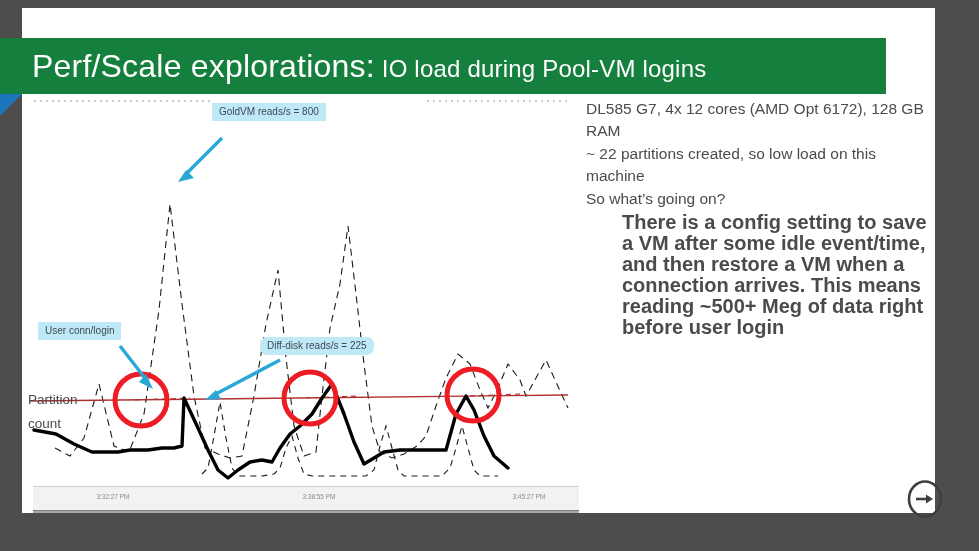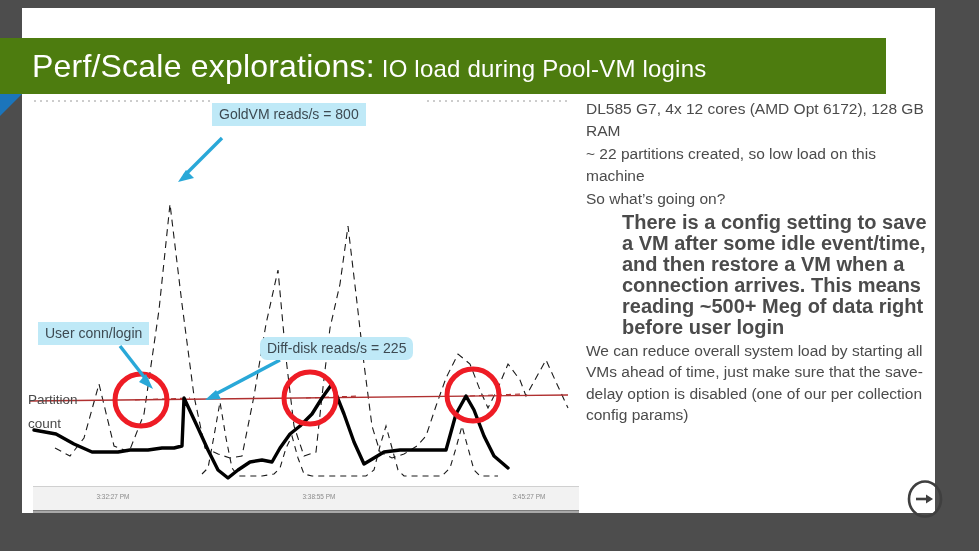--- a/index.html
+++ b/index.html
@@ -29,21 +29,21 @@
     background: #ffffff;
   }
 
   
   .title-bar {
     position: absolute;
     left: 0px;
     top: 38px;
     width: 886px;
     height: 56px;
-    background: #4d7c0f;
+    background: #15803d;
     display: flex;
     align-items: center;
     overflow: hidden;
   }
   .title-text {
     margin-left: 32px;
     color: #ffffff;
     font-size: 32px;
     font-weight: 300;
     letter-spacing: 0.2px;
@@ -110,21 +110,21 @@
     height: 6px;
     background: #a8a8a8;
     border-top: 1px solid #7d7d7d;
   }
 
   
   .callout {
     position: absolute;
     background: #bfe9f7;
     color: #3d4a52;
-    font-size: 14px;
+    font-size: 10px;
     padding: 3px 7px 4px 7px;
     white-space: nowrap;
     font-family: "Liberation Sans", sans-serif;
   }
   #callout-gold  { left: 212px; top: 103px; }
   #callout-user  { left: 38px;  top: 322px; }
   #callout-diff  { left: 260px; top: 337px; border-radius: 7px; }
 
   .axis-label-left {
     position: absolute;
@@ -250,21 +250,20 @@
   <div class="axis-label-left">
     <div>Partition</div>
     <div>count</div>
   </div>
 
   <div class="body-col">
     <p class="body-p">DL585 G7, 4x 12 cores (AMD Opt 6172), 128 GB RAM</p>
     <p class="body-p">~ 22 partitions created, so low load on this machine</p>
     <p class="body-p">So what’s going on?</p>
     <p class="body-p sub">There is a config setting to save a VM after some idle event/time, and then restore a VM when a connection arrives. This means reading ~500+ Meg of data right before user login</p>
-    <p class="body-p">We can reduce overall system load by starting all VMs ahead of time, just make sure that the save-delay option is disabled (one of our per collection config params)</p>
   </div>
 
   <svg class="arrow-badge" viewBox="0 0 38 38">
     <ellipse cx="19" cy="19" rx="16" ry="17.5" fill="none" stroke="#3f3f3f" stroke-width="2.6"></ellipse>
     <line x1="10" y1="19" x2="24" y2="19" stroke="#3f3f3f" stroke-width="2.6"></line>
     <polygon points="27,19 20,14.5 20,23.5" fill="#3f3f3f"></polygon>
   </svg>
 
 </div>
 

